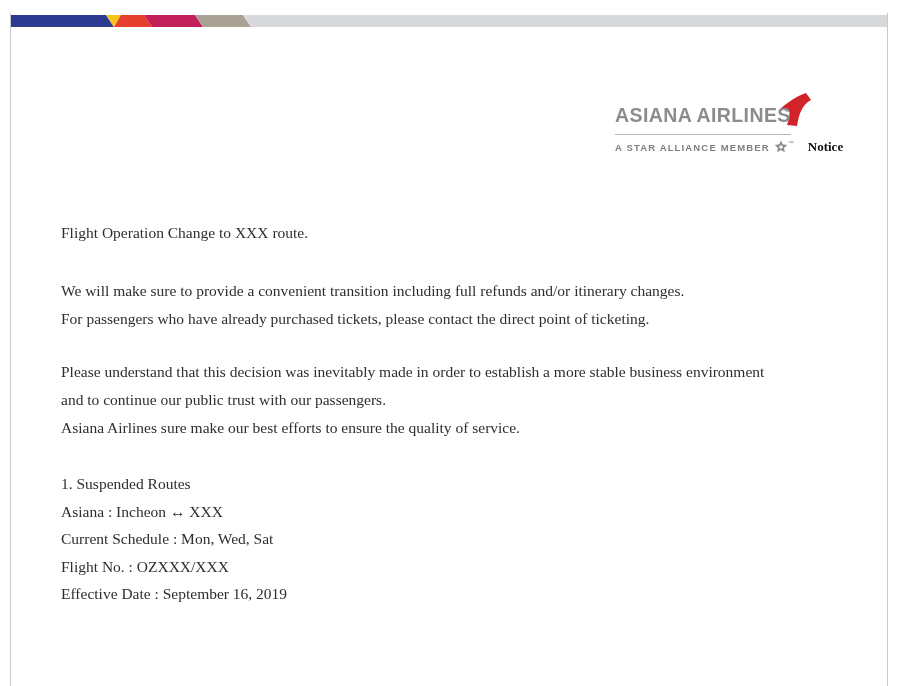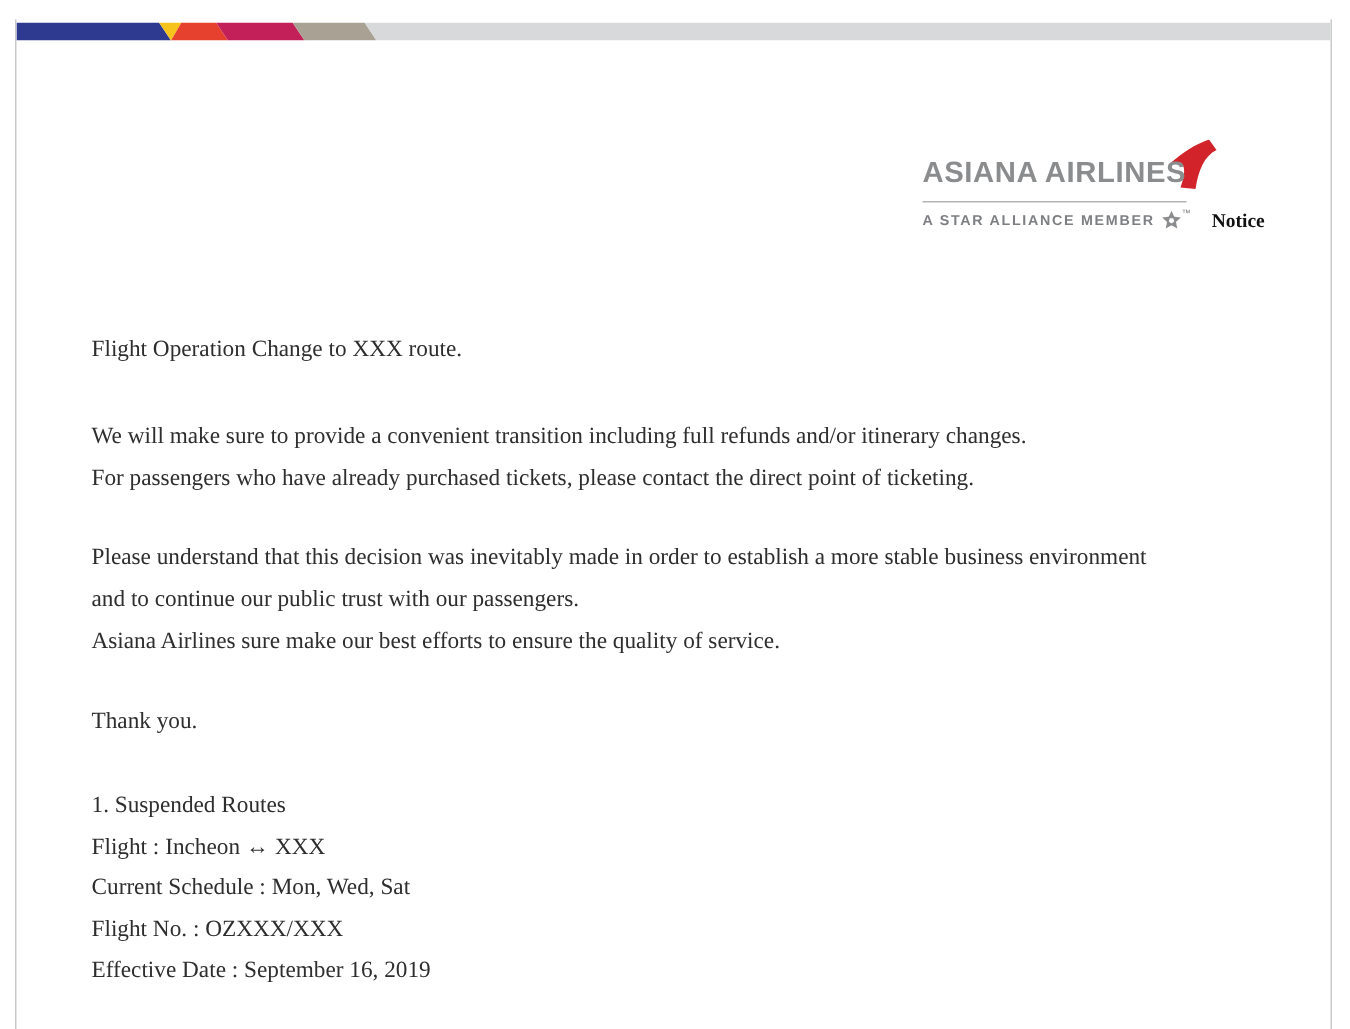--- a/index.html
+++ b/index.html
@@ -171,26 +171,23 @@
       <div class="doc-line">We will make sure to provide a convenient transition including full refunds and/or itinerary changes.</div>
       <div class="doc-line">For passengers who have already purchased tickets, please contact the direct point of ticketing.</div>
     </div>
 
     <div class="para-2">
       <div class="doc-line">Please understand that this decision was inevitably made in order to establish a more stable business environment</div>
       <div class="doc-line">and to continue our public trust with our passengers.</div>
       <div class="doc-line">Asiana Airlines sure make our best efforts to ensure the quality of service.</div>
     </div>
 
-    <div class="para-closing">
-      <div class="doc-line">Thank you.</div>
-    </div>
 
     <div class="para-details">
       <div class="doc-line">1. Suspended Routes</div>
-      <div class="doc-line">Flight : Incheon ↔ XXX</div>
+      <div class="doc-line">Asiana : Incheon ↔ XXX</div>
       <div class="doc-line">Current Schedule : Mon, Wed, Sat</div>
       <div class="doc-line">Flight No. : OZXXX/XXX</div>
       <div class="doc-line">Effective Date : September 16, 2019</div>
     </div>
 
   </div>
 </div>
 
 </body></html>

